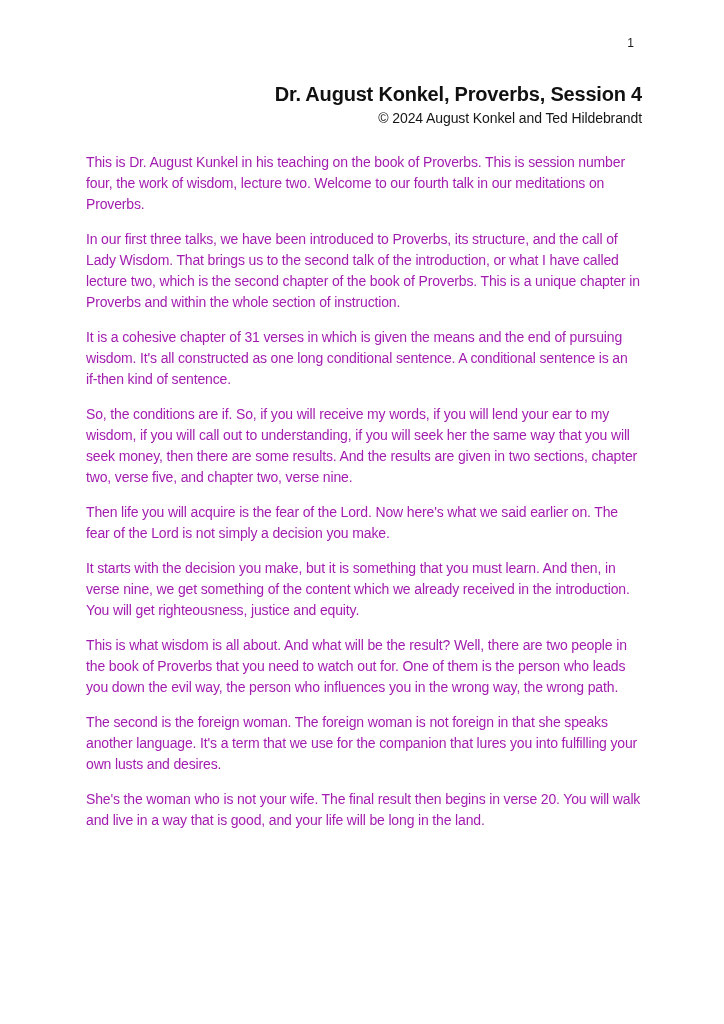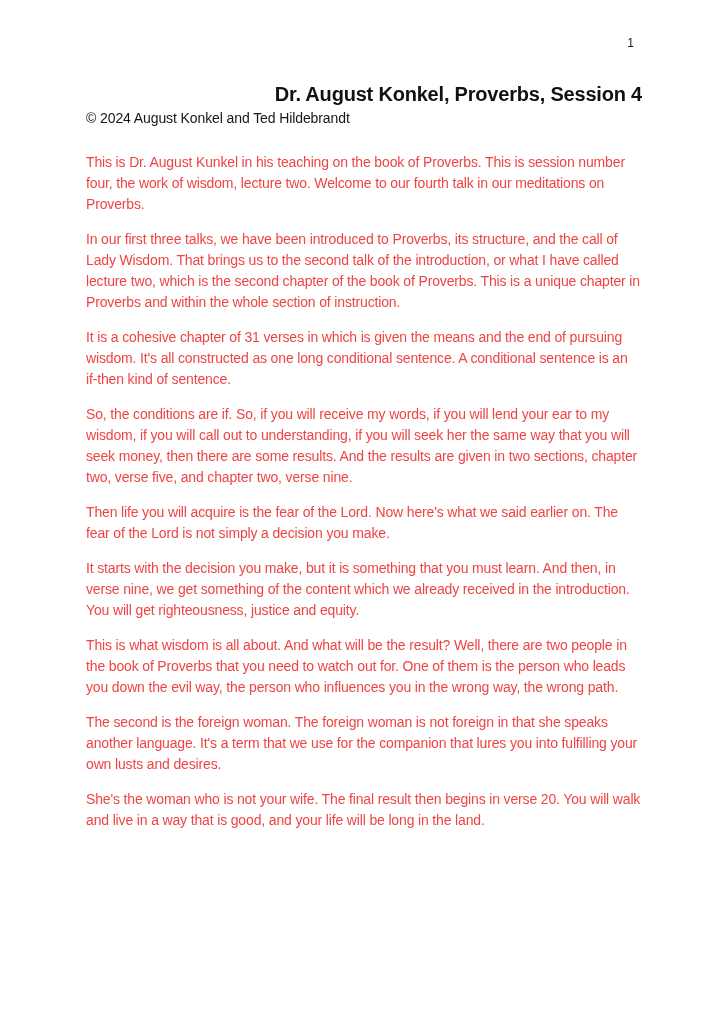--- a/index.html
+++ b/index.html
@@ -32,36 +32,36 @@
     margin-top: 32px;
     text-align: right;
     font-size: 20px;
     line-height: 24px;
     font-weight: bold;
     letter-spacing: -0.2px;
     color: #111111;
   }
   .doc-subtitle {
     margin-top: 2px;
-    text-align: left;
+    text-align: right;
     font-size: 14px;
     line-height: 20px;
     letter-spacing: -0.1px;
     color: #161616;
   }
   .doc-body {
     margin-top: 24px;
   }
   .doc-body p {
     margin: 0 0 14px 0;
     font-size: 14px;
     line-height: 21px;
     letter-spacing: -0.15px;
     text-align: left;
-    color: #ef4444;
+    color: #a21caf;
   }
 </style>
 </head>
 <body>
 
 <div class="page">
 
   <div class="page-number">1</div>
 
   <div class="doc-title">Dr. August Konkel, Proverbs, Session 4</div>

